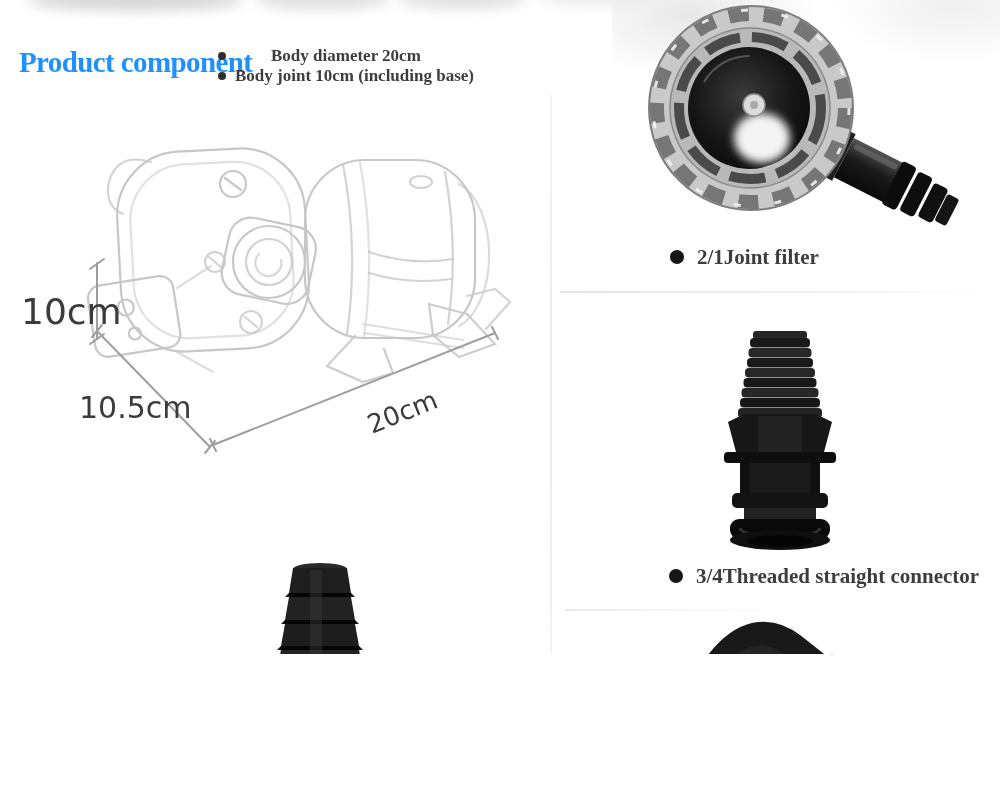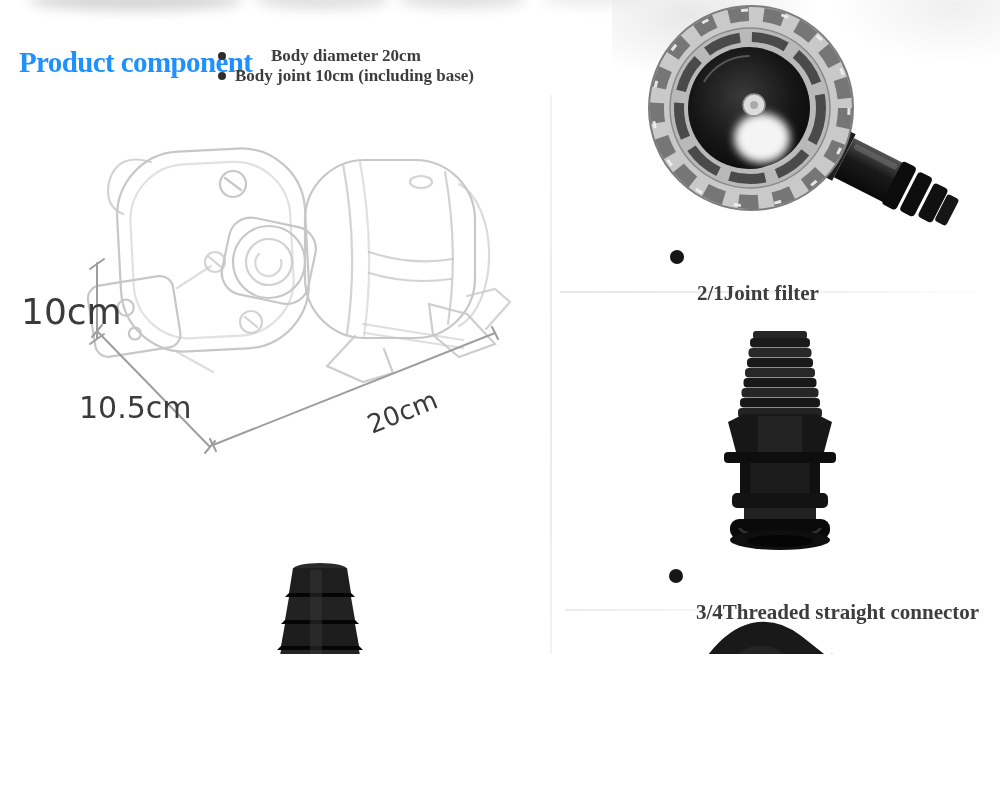--- a/index.html
+++ b/index.html
@@ -14,21 +14,21 @@
     left:19px;top:46px;font-size:29px;font-weight:bold;color:#1e90ff;
     letter-spacing:-0.6px;white-space:nowrap;
   }
   .spec-row{display:flex;align-items:flex-start;white-space:nowrap;}
   .spec-dot{width:8px;height:8px;border-radius:50%;background:#2e2e2e;margin-top:6px;margin-right:9px;flex:0 0 auto;}
   .spec-text{font-size:17px;font-weight:bold;color:#3d3d3d;line-height:19px;}
 
   
   .cap-row{display:flex;align-items:flex-start;white-space:nowrap;}
   .cap-dot{width:14px;height:14px;border-radius:50%;background:#161616;margin-top:6px;margin-right:13px;flex:0 0 auto;}
-  .cap-text{font-size:21px;font-weight:bold;color:#3d3d3d;line-height:26px;margin-top:36px;}
+  .cap-text{font-size:21px;font-weight:bold;color:#3d3d3d;line-height:26px;}
 
   
   .dim{font-family:"DejaVu Sans","Liberation Sans",sans-serif;color:#3b3b3b;white-space:nowrap;}
   .dim-10{left:21px;top:291px;font-size:36px;}
   .dim-105{left:79px;top:390px;font-size:30px;}
   .dim-20{left:366px;top:397px;font-size:26px;transform:rotate(-22deg);}
 
   
   .seam-v{left:550px;top:95px;width:2px;height:636px;background:linear-gradient(#f4f4f4,#e9e9e9 45%,#f4f4f4);}
   .seam-h1{left:560px;top:291px;width:428px;height:2px;background:linear-gradient(90deg,#e6e6e6,#f1f1f1 65%,rgba(255,255,255,0));}

